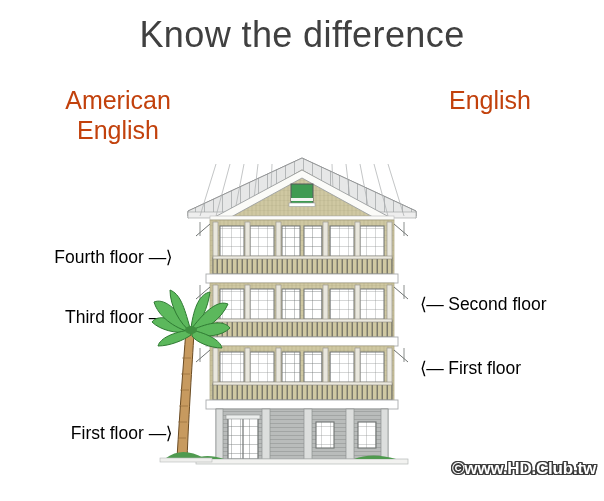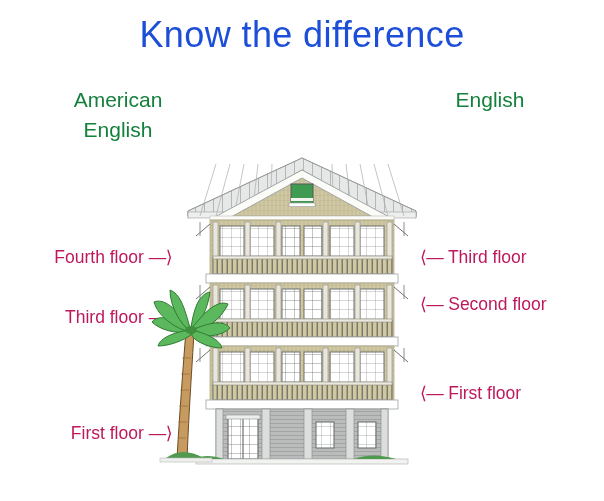--- a/index.html
+++ b/index.html
@@ -21,44 +21,44 @@
   
   .title {
     position: absolute;
     left: 0;
     top: 14px;
     width: 604px;
     text-align: center;
     font-size: 36px;
     font-weight: 400;
     letter-spacing: 0.4px;
-    color: #1d4ed8;
+    color: #404040;
     white-space: nowrap;
   }
 
   
   .col-head {
     position: absolute;
-    font-size: 21px;
+    font-size: 25px;
     line-height: 30px;
     font-weight: 400;
-    color: #15803d;
+    color: #c2410c;
     text-align: center;
     white-space: nowrap;
   }
   .col-head.left  { left: 20px;  top: 85px; width: 196px; }
   .col-head.right { left: 392px; top: 85px; width: 196px; }
   .col-head span { display: block; }
 
   
   .floor-label {
     position: absolute;
     font-size: 17.5px;
     line-height: 20px;
-    color: #be185d;
+    color: #000000;
     white-space: nowrap;
   }
   .floor-label.left  { left: 0;   width: 172px; text-align: right; }
   .floor-label.right { left: 420px; width: 184px; text-align: left; }
   .arrow { letter-spacing: -0.5px; }
 
   
   #house {
     position: absolute;
     left: 186px;
@@ -108,29 +108,25 @@
   </div>
   <div class="floor-label left" style="top:307px">
     <span>Third floor</span>
     <span class="arrow">—⟩</span>
   </div>
   <div class="floor-label left" style="top:423px">
     <span>First floor</span>
     <span class="arrow">—⟩</span>
   </div>
 
-  <div class="floor-label right" style="top:247px">
-    <span class="arrow">⟨—</span>
-    <span>Third floor</span>
-  </div>
   <div class="floor-label right" style="top:294px">
     <span class="arrow">⟨—</span>
     <span>Second floor</span>
   </div>
-  <div class="floor-label right" style="top:383px">
+  <div class="floor-label right" style="top:358px">
     <span class="arrow">⟨—</span>
     <span>First floor</span>
   </div>
 
   <div id="house">
     <svg width="232" height="312" viewBox="0 0 232 312" xmlns="http://www.w3.org/2000/svg">
       <defs>
         <pattern id="shingles" width="8" height="5" patternUnits="userSpaceOnUse">
           <rect width="8" height="5" fill="#cfc8a2"></rect>
           <path d="M0 5 H8 M2 0 V5 M6 0 V5" stroke="#a9a37c" stroke-width="0.5" opacity="0.8"></path>
@@ -320,14 +316,15 @@
         <path d="M40 42 C24 44 10 50 8 58 C20 58 34 52 41 47 Z"></path>
         <path d="M42 42 C58 46 70 52 72 60 C60 60 46 54 42 48 Z"></path>
       </g>
       <ellipse cx="41" cy="42" rx="6" ry="4" fill="#3f8f3f"></ellipse>
 
       <path d="M16 170 q16 -12 38 0 z" fill="#4f9a4f"></path>
       <rect x="10" y="170" width="52" height="4" fill="#efefed" stroke="#b6b9b8" stroke-width="0.6"></rect>
     </svg>
   </div>
 
+  <div class="watermark">©www.HD.Club.tw</div>
 
 </div>
 
 </body></html>

